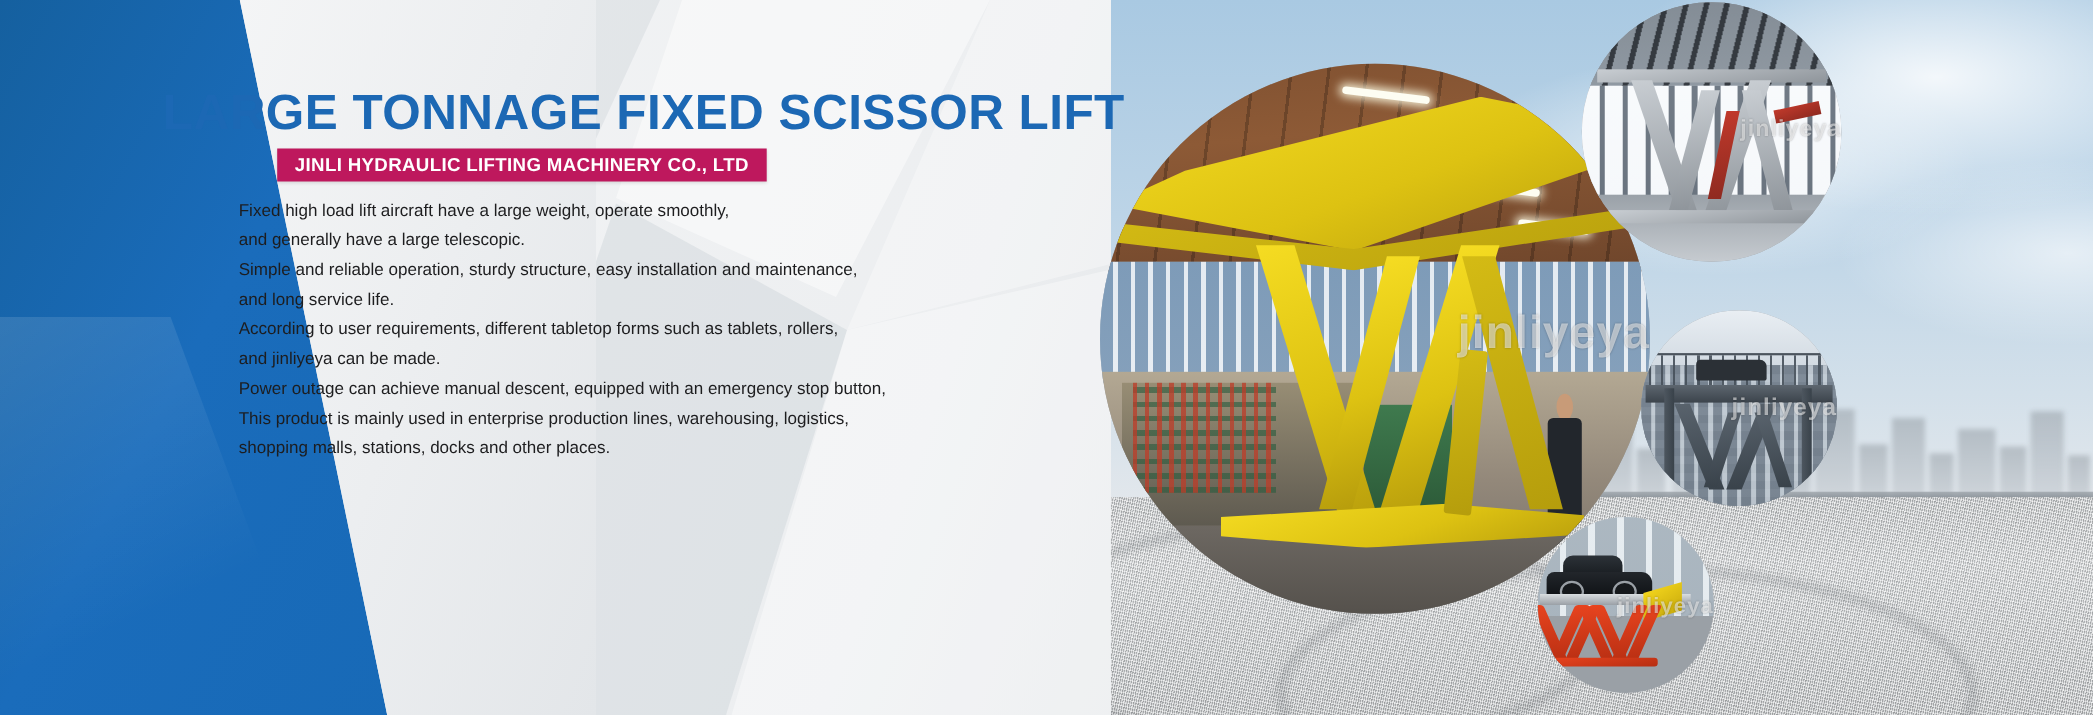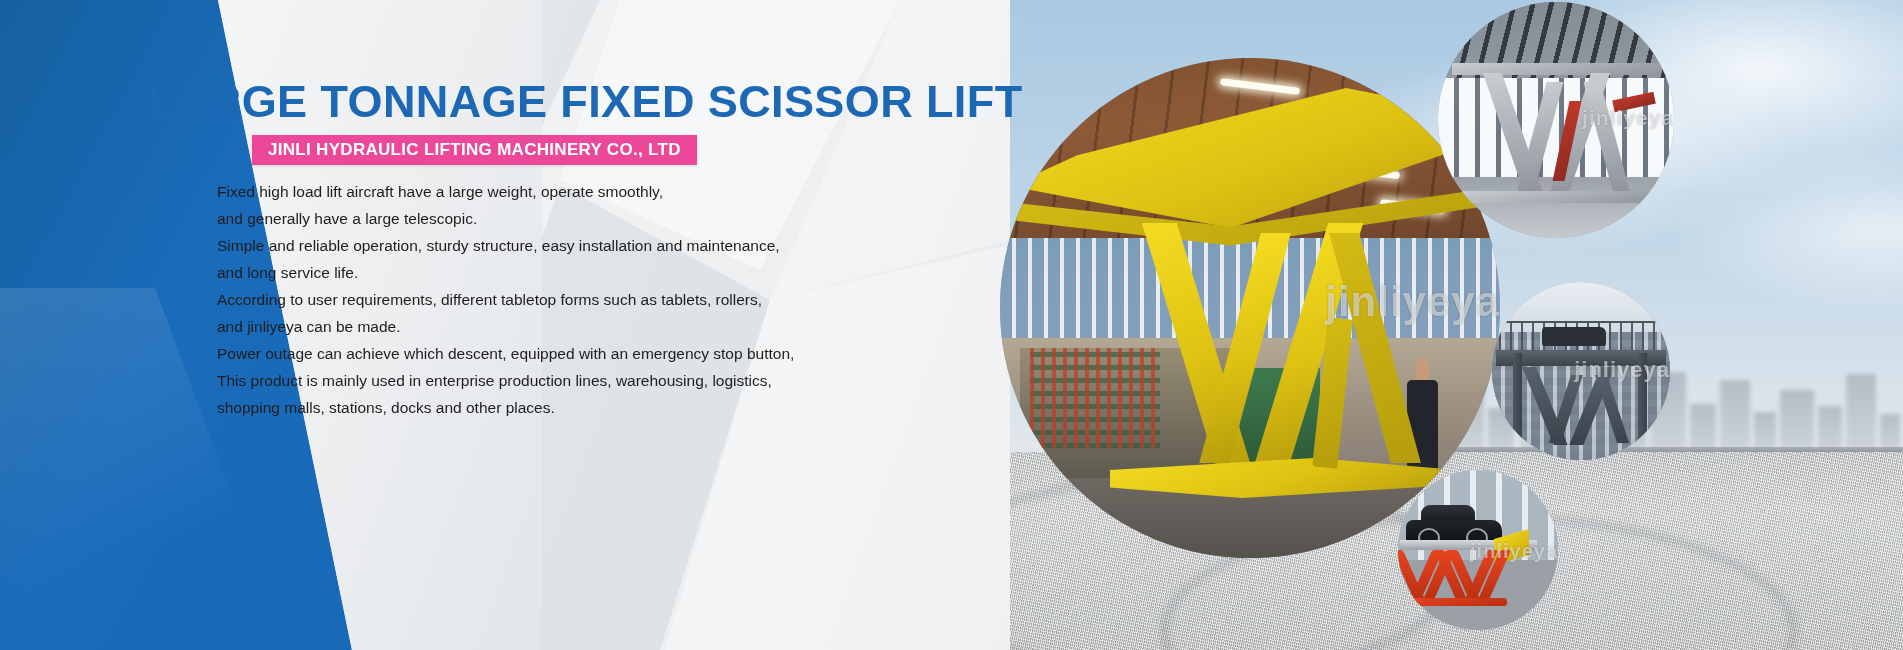--- a/index.html
+++ b/index.html
@@ -107,21 +107,21 @@
     white-space: nowrap;
   }
   .subtitle-bar {
     position: absolute;
     left: 252px;
     top: 135px;
     height: 30px;
     padding: 0 16px;
     display: flex;
     align-items: center;
-    background: #ec4899;
+    background: #be185d;
     box-shadow: 0 1px 3px rgba(0,0,0,0.12);
   }
   .subtitle-bar span {
     color: #ffffff;
     font-size: 17px;
     font-weight: bold;
     letter-spacing: 0.3px;
     white-space: nowrap;
   }
   .body-lines {
@@ -350,21 +350,21 @@
     <span>JINLI HYDRAULIC LIFTING MACHINERY CO., LTD</span>
   </div>
 
   <div class="body-lines">
     <p>Fixed high load lift aircraft have a large weight, operate smoothly,</p>
     <p>and generally have a large telescopic.</p>
     <p>Simple and reliable operation, sturdy structure, easy installation and maintenance,</p>
     <p>and long service life.</p>
     <p>According to user requirements, different tabletop forms such as tablets, rollers,</p>
     <p>and jinliyeya can be made.</p>
-    <p>Power outage can achieve which descent, equipped with an emergency stop button,</p>
+    <p>Power outage can achieve manual descent, equipped with an emergency stop button,</p>
     <p>This product is mainly used in enterprise production lines, warehousing, logistics,</p>
     <p>shopping malls, stations, docks and other places.</p>
   </div>
 
   <div class="photo photo-main">
     <div class="scene">
       <div class="pm-roof"></div>
       <div class="pm-tube" style="left:44%; top:5%;  width:16%; transform:rotate(7deg);"></div>
       <div class="pm-tube" style="left:56%; top:14%; width:15%; transform:rotate(7deg);"></div>
       <div class="pm-tube" style="left:66%; top:22%; width:14%; transform:rotate(7deg);"></div>

